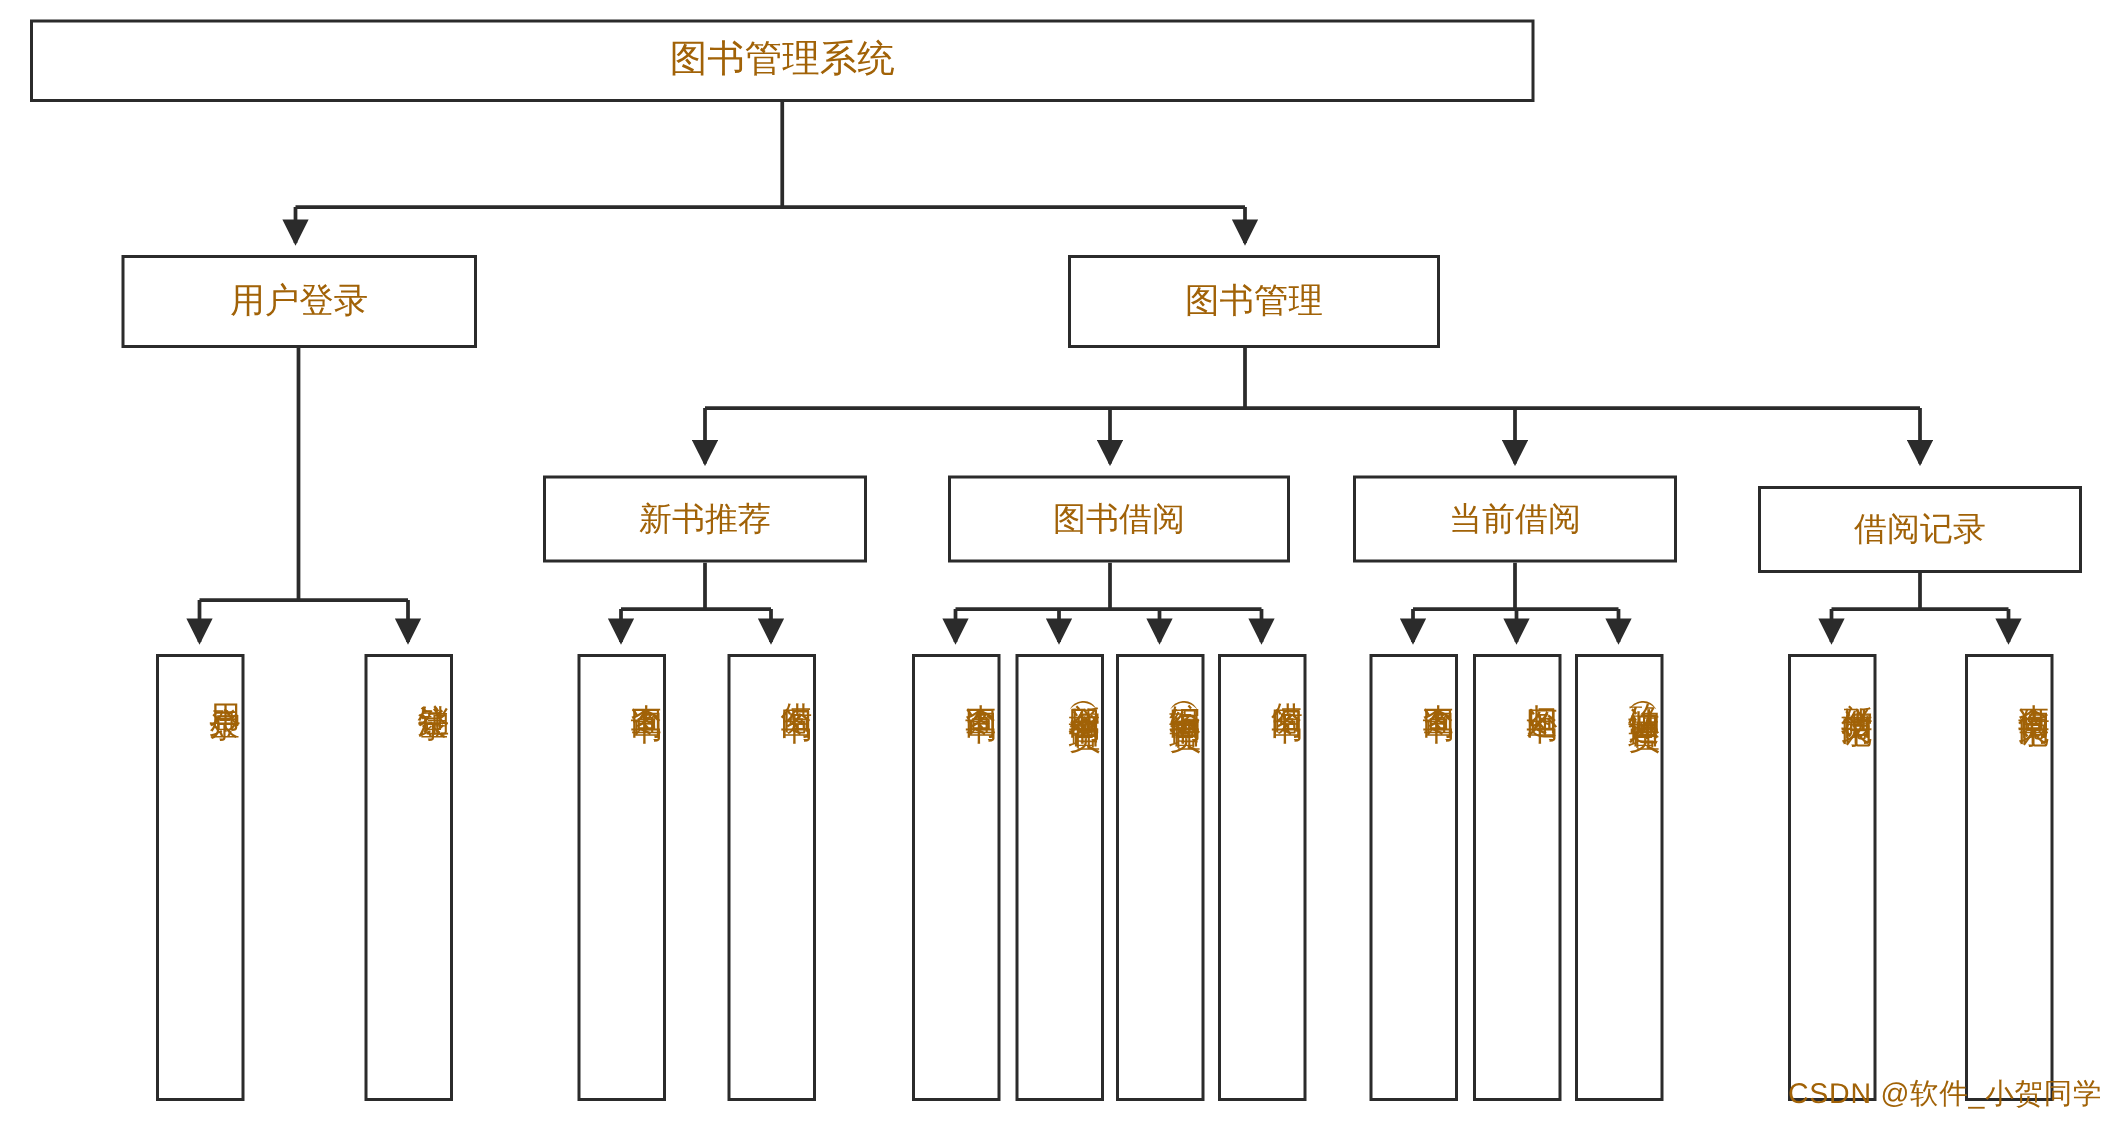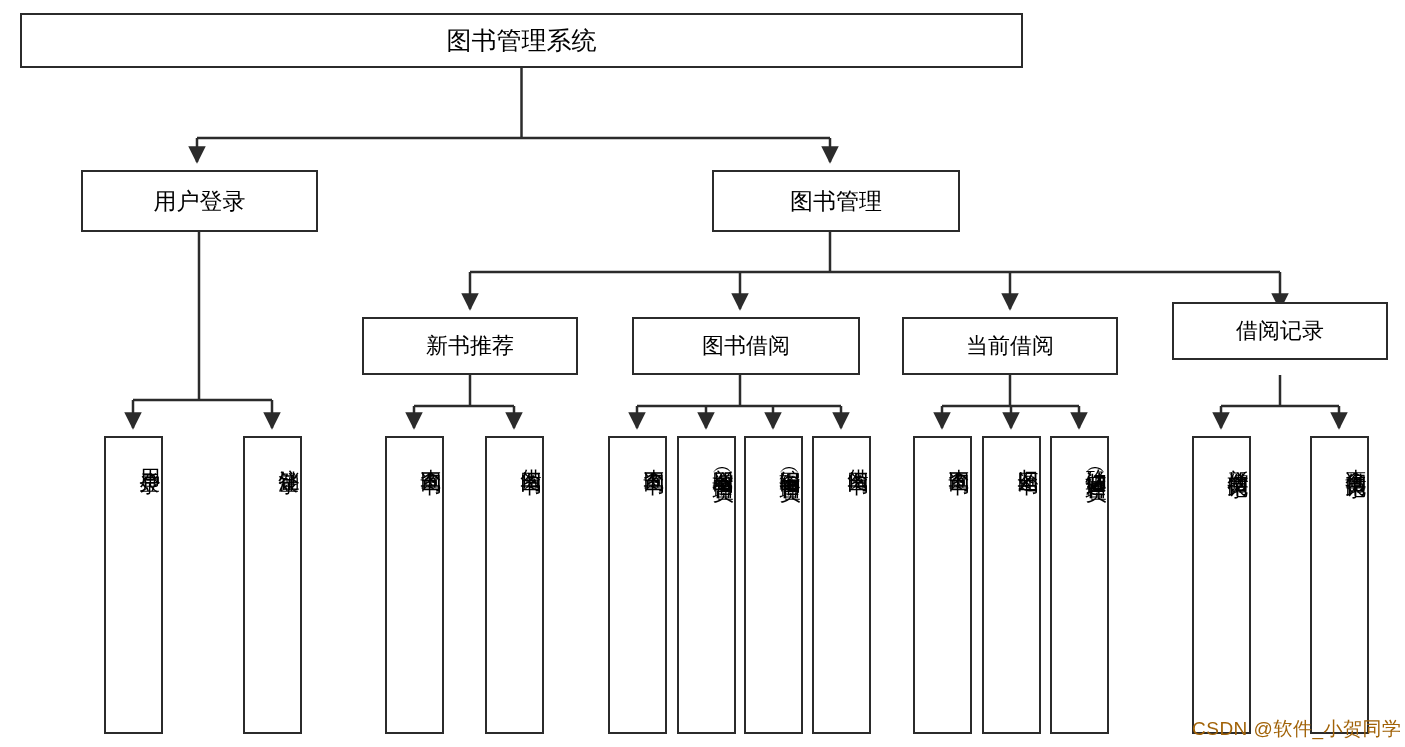--- a/index.html
+++ b/index.html
@@ -26,22 +26,23 @@
     pointer-events: none;
   }
   .node {
     position: absolute;
     box-sizing: border-box;
     border: 2.5px solid #2b2b2b;
     background: #ffffff;
     display: flex;
     align-items: center;
     justify-content: center;
-    color: #000000;
+    color: #a16207;
     line-height: 1.05;
+    font-family: Liberation Serif, serif;
   }
   .node.root {
     font-size: 25px;
   }
   .node.level2 {
     font-size: 23px;
   }
   .node.level3 {
     font-size: 22px;
   }
@@ -139,21 +140,21 @@
 
   <div class="node level3" style="left:362px; top:317px; width:216px; height:58px;">
     <span>新书推荐</span>
   </div>
   <div class="node level3" style="left:632px; top:317px; width:228px; height:58px;">
     <span>图书借阅</span>
   </div>
   <div class="node level3" style="left:902px; top:317px; width:216px; height:58px;">
     <span>当前借阅</span>
   </div>
-  <div class="node level3" style="left:1172px; top:302px; width:216px; height:58px;">
+  <div class="node level3" style="left:1172px; top:324px; width:216px; height:58px;">
     <span>借阅记录</span>
   </div>
 
   <div class="node leaf" style="left:104px; top:436px; width:59px; height:298px;">
     <span class="vtext">用户登录</span>
   </div>
   <div class="node leaf" style="left:243px; top:436px; width:59px; height:298px;">
     <span class="vtext">注销登录</span>
   </div>
   <div class="node leaf" style="left:385px; top:436px; width:59px; height:298px;">

